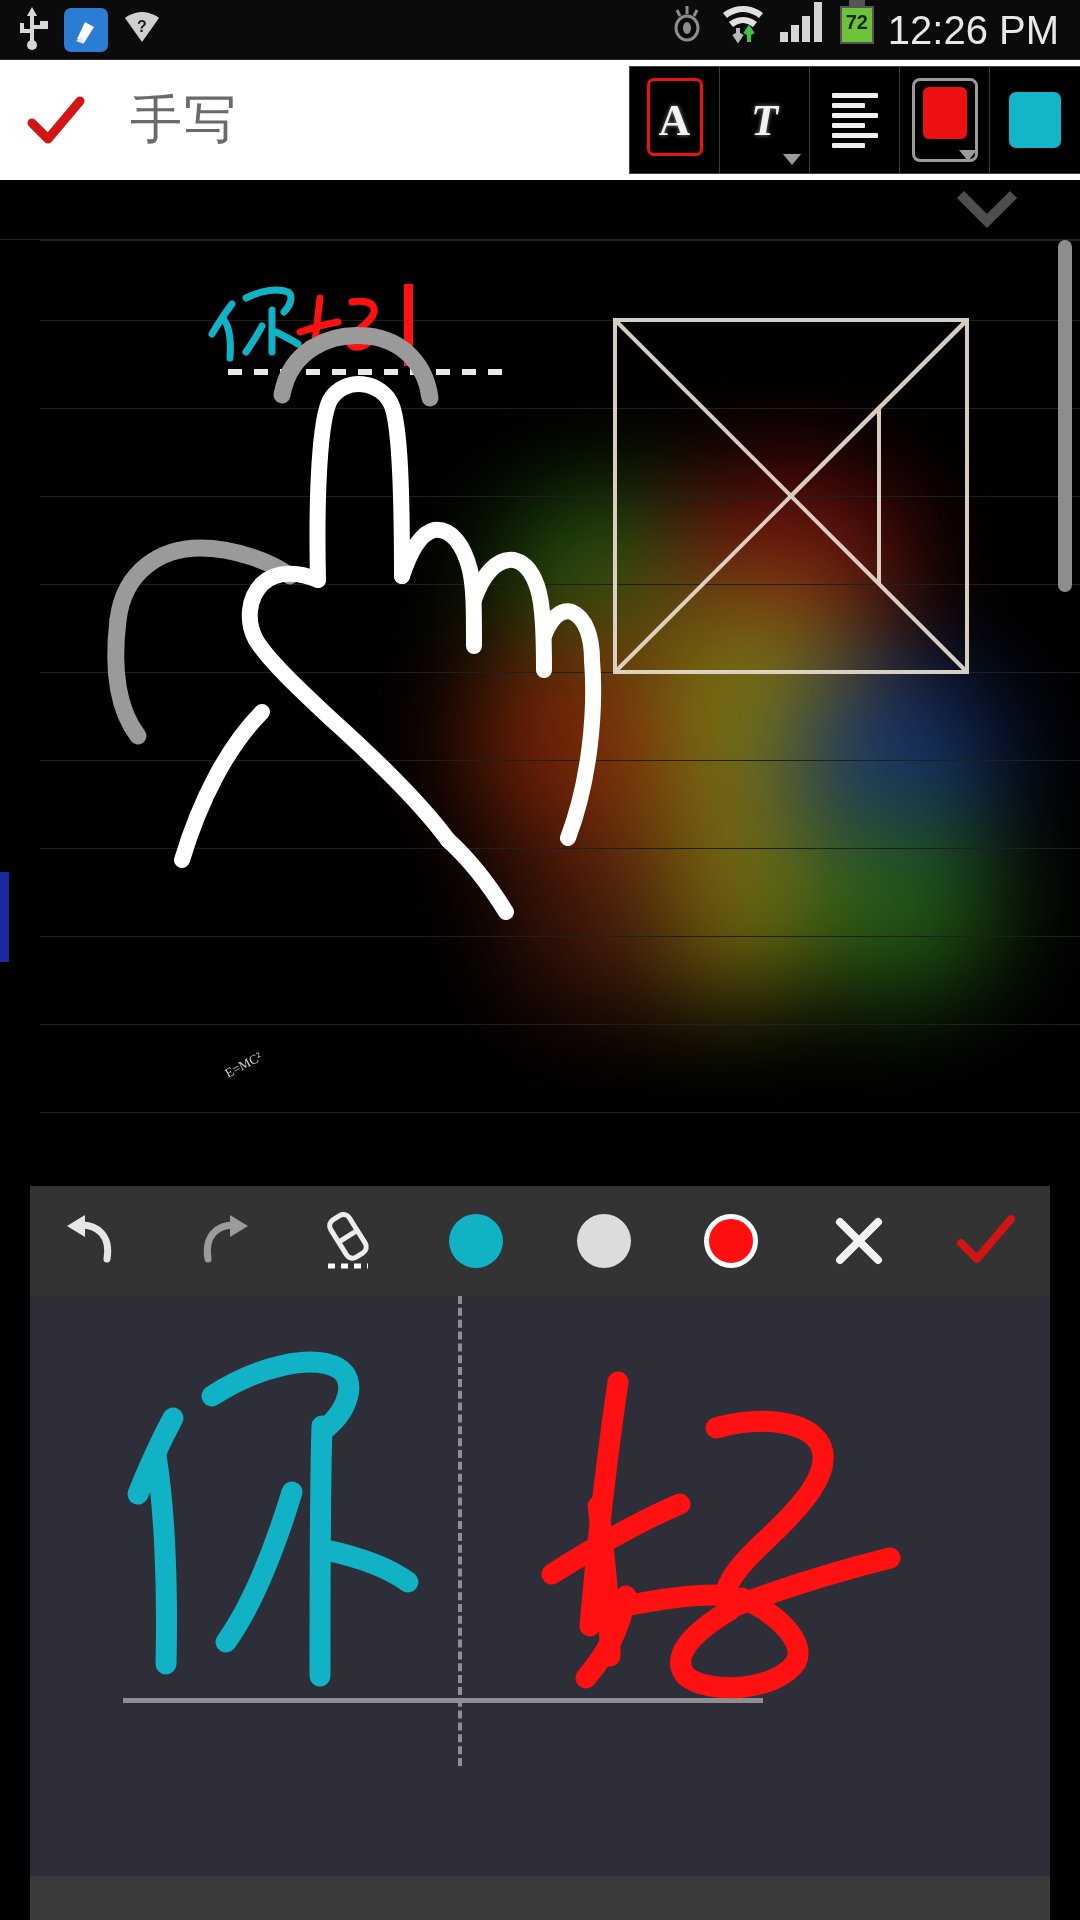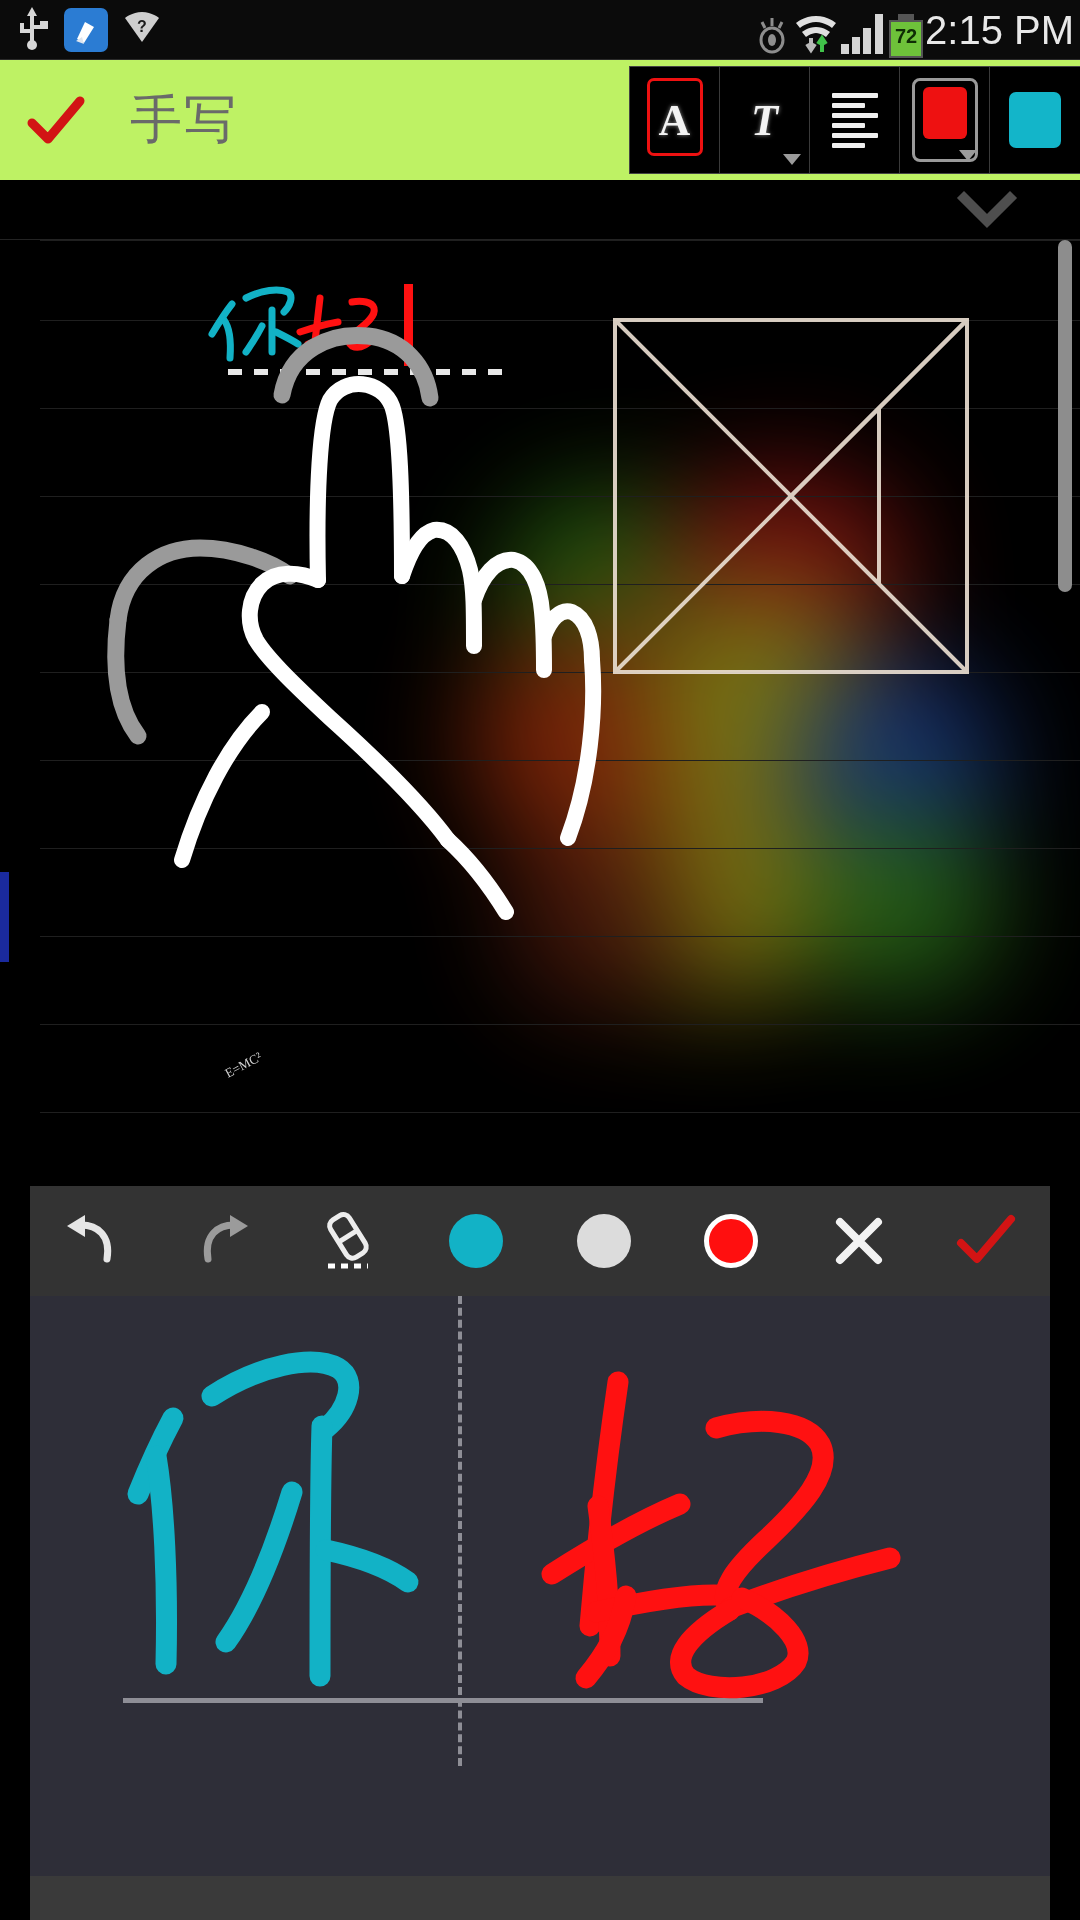--- a/index.html
+++ b/index.html
@@ -11,21 +11,21 @@
   }
   #screen { position:relative; width:1080px; height:1920px; background:#000; }
 
   
   .statusbar{
     position:absolute; left:0; top:0; width:1080px; height:60px;
     background:#0b0b0b; border-bottom:1px solid #2a2a2a;
     display:flex; align-items:center;
   }
   .sb-left{ display:flex; align-items:center; gap:14px; padding-left:14px; }
-  .sb-right{ margin-left:auto; display:flex; align-items:flex-end; padding-right:6px; }
+  .sb-right{ margin-left:auto; display:flex; align-items:flex-start; gap:12px; padding-right:21px; }
   .sb-icon{ display:block; }
   .sb-time{
     color:#e8e8e8; font-size:40px; letter-spacing:0px; line-height:60px;
     font-family:"Liberation Sans", sans-serif;
   }
   .app-badge{
     width:44px;height:44px;border-radius:7px;background:#2b7cd3;
     display:flex;align-items:center;justify-content:center;
   }
   .batt{
@@ -34,21 +34,21 @@
   .batt-body{
     position:absolute; left:2px; top:6px; width:34px;height:38px;
     background:#6ec23a; border:2px solid #555;
   }
   .batt-cap{ position:absolute; left:11px; top:0px; width:16px;height:7px;background:#555; }
   .batt-txt{ position:relative; color:#0f2d05; font-size:20px; font-weight:bold; z-index:3; }
 
   
   .apptoolbar{
     position:absolute; left:0; top:60px; width:1080px; height:120px;
-    background:#bef264; display:flex; align-items:center;
+    background:#ffffff; display:flex; align-items:center;
   }
   .tb-check{ width:110px; display:flex; align-items:center; justify-content:center; }
   .tb-title{
     color:#6a6a6a; font-size:52px; letter-spacing:2px;
     font-family:"DejaVu Sans", sans-serif;
     padding-left:20px;
   }
   .tb-buttons{
     margin-left:auto; display:flex; height:108px;
     border:1px solid #444; border-right:0;
@@ -200,21 +200,21 @@
             <rect x="24" y="16" width="8" height="26"></rect>
             <polygon points="36,2 44,2 44,42 36,42"></polygon>
           </g>
         </svg>
       </span>
       <span class="batt">
         <span class="batt-cap"></span>
         <span class="batt-body"></span>
         <span class="batt-txt">72</span>
       </span>
-      <span class="sb-time">2:15 PM</span>
+      <span class="sb-time">12:26 PM</span>
     </div>
   </div>
 
   <div class="apptoolbar">
     <div class="tb-check">
       <svg width="70" height="70" viewBox="0 0 70 70">
         <path d="M12 38 L28 54 L60 16" stroke="#d21414" stroke-width="9" fill="none" stroke-linecap="round" stroke-linejoin="round"></path>
       </svg>
     </div>
     <div class="tb-title">手写</div>

